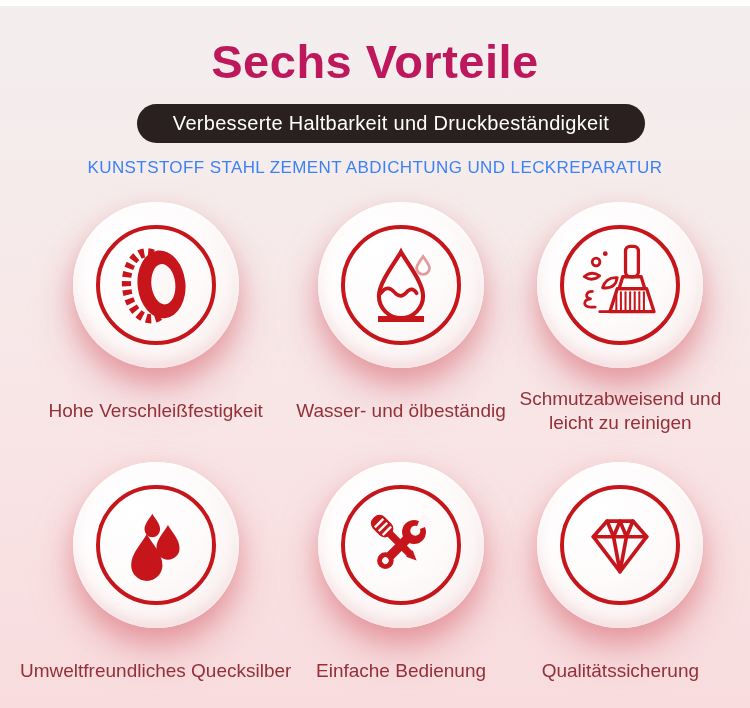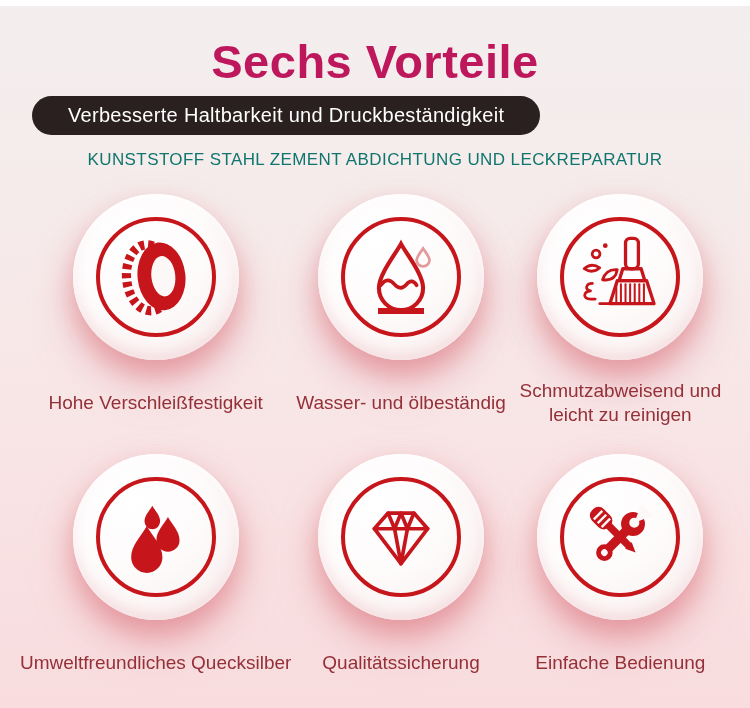--- a/index.html
+++ b/index.html
@@ -7,27 +7,27 @@
     width:750px;height:708px;overflow:hidden;
     font-family:"Liberation Sans", sans-serif;
     background:linear-gradient(180deg,#f3eeee 0%,#f6ebeb 30%,#f8e6e7 55%,#f9e1e2 78%,#f8dcde 100%);
   }
   .top-strip{height:6px;background:#ffffff;}
   .page-title{
     margin:30px 0 0;text-align:center;
     font-size:47px;font-weight:bold;letter-spacing:0.5px;
     color:#be185d;line-height:1.1;
   }
-  .badge-wrap{margin-top:8px;padding-left:32px;}
+  .badge-wrap{text-align:center;margin-top:16px;padding-left:32px;}
   .badge{
     display:inline-block;background:#2a201f;color:#ffffff;
     font-size:20px;padding:8px 36px;border-radius:24px;letter-spacing:0.3px;
   }
   .subtitle{
-    margin-top:15px;text-align:center;color:#0f766e;
+    margin-top:15px;text-align:center;color:#3b82f6;
     font-size:17px;letter-spacing:0.4px;font-weight:400;
   }
   .features{
     display:grid;grid-template-columns:1fr 1fr 1fr;
     padding:0 20px;
   }
   .feature{display:flex;flex-direction:column;align-items:center;}
   .circle-btn{
     width:166px;height:166px;border-radius:50%;
     margin-top:24px;
@@ -142,36 +142,20 @@
           </svg>
         </div>
       </div>
       <div class="feature-label">Umweltfreundliches Quecksilber</div>
     </div>
 
     <div class="feature">
       <div class="circle-btn">
         <div class="ring">
           <svg class="icon-svg" viewBox="0 0 100 100">
-            <g fill="none" stroke="#c6161b" stroke-width="4" stroke-linejoin="round" stroke-linecap="round">
-              <path d="M21 41 L36 24 H64 L79 41 L50 79 Z"></path>
-              <path d="M21 41 H79"></path>
-              <path d="M36 24 L43 41 L50 24 L57 41 L64 24"></path>
-              <path d="M43 41 L50 79 L57 41"></path>
-            </g>
-          </svg>
-        </div>
-      </div>
-      <div class="feature-label">Qualitätssicherung</div>
-    </div>
-
-    <div class="feature">
-      <div class="circle-btn">
-        <div class="ring">
-          <svg class="icon-svg" viewBox="0 0 100 100">
             <g fill="#c6161b">
               <g transform="rotate(-45 50 50)">
                 <rect x="24" y="45" width="44" height="10" rx="5"></rect>
                 <circle cx="26" cy="50" r="9"></circle>
                 <circle cx="26" cy="50" r="3.6" fill="#fdf8f8"></circle>
                 <circle cx="70" cy="50" r="13"></circle>
                 <circle cx="72" cy="50" r="5.5" fill="#fdf8f8"></circle>
                 <polygon points="72,50 92,41 92,59" fill="#fdf8f8"></polygon>
               </g>
               <g transform="rotate(45 50 50)">
@@ -182,14 +166,30 @@
                 <rect x="21" y="43.5" width="2.6" height="13" fill="#fdf8f8"></rect>
                 <rect x="27" y="43.5" width="2.6" height="13" fill="#fdf8f8"></rect>
               </g>
             </g>
           </svg>
         </div>
       </div>
       <div class="feature-label">Einfache Bedienung</div>
     </div>
 
+    <div class="feature">
+      <div class="circle-btn">
+        <div class="ring">
+          <svg class="icon-svg" viewBox="0 0 100 100">
+            <g fill="none" stroke="#c6161b" stroke-width="4" stroke-linejoin="round" stroke-linecap="round">
+              <path d="M21 41 L36 24 H64 L79 41 L50 79 Z"></path>
+              <path d="M21 41 H79"></path>
+              <path d="M36 24 L43 41 L50 24 L57 41 L64 24"></path>
+              <path d="M43 41 L50 79 L57 41"></path>
+            </g>
+          </svg>
+        </div>
+      </div>
+      <div class="feature-label">Qualitätssicherung</div>
+    </div>
+
   </div>
 </div>
 
 </body></html>

